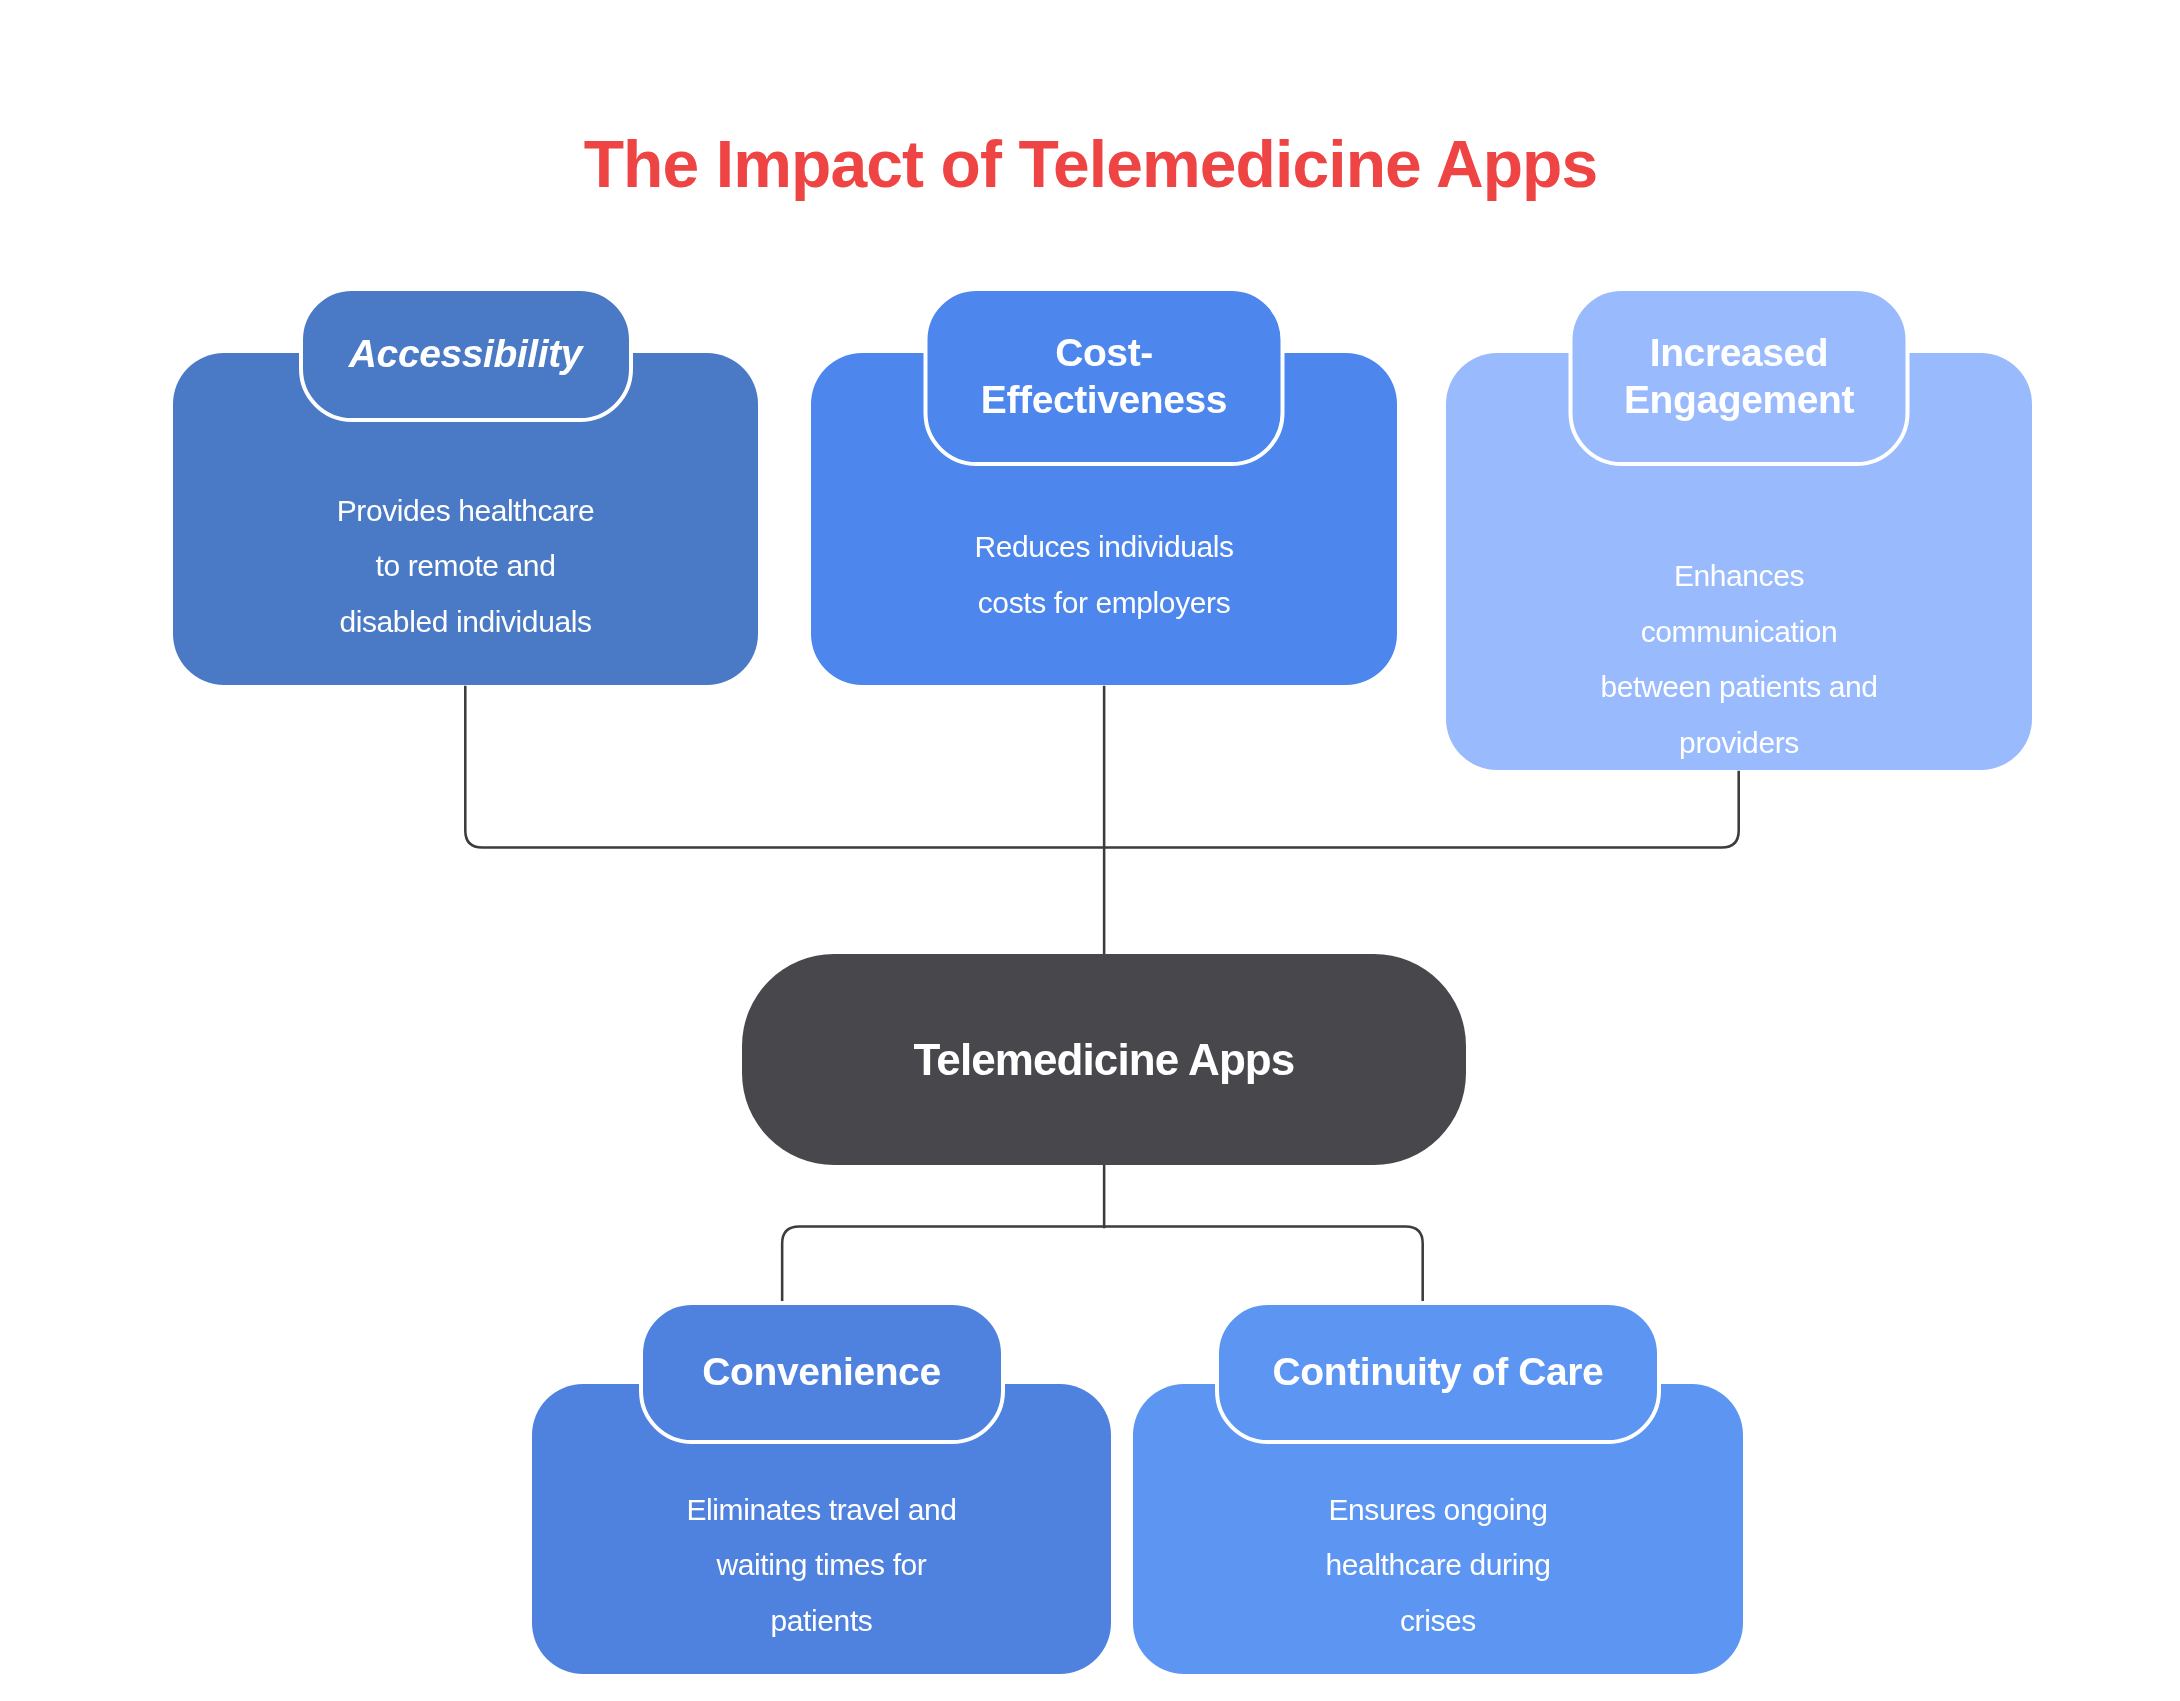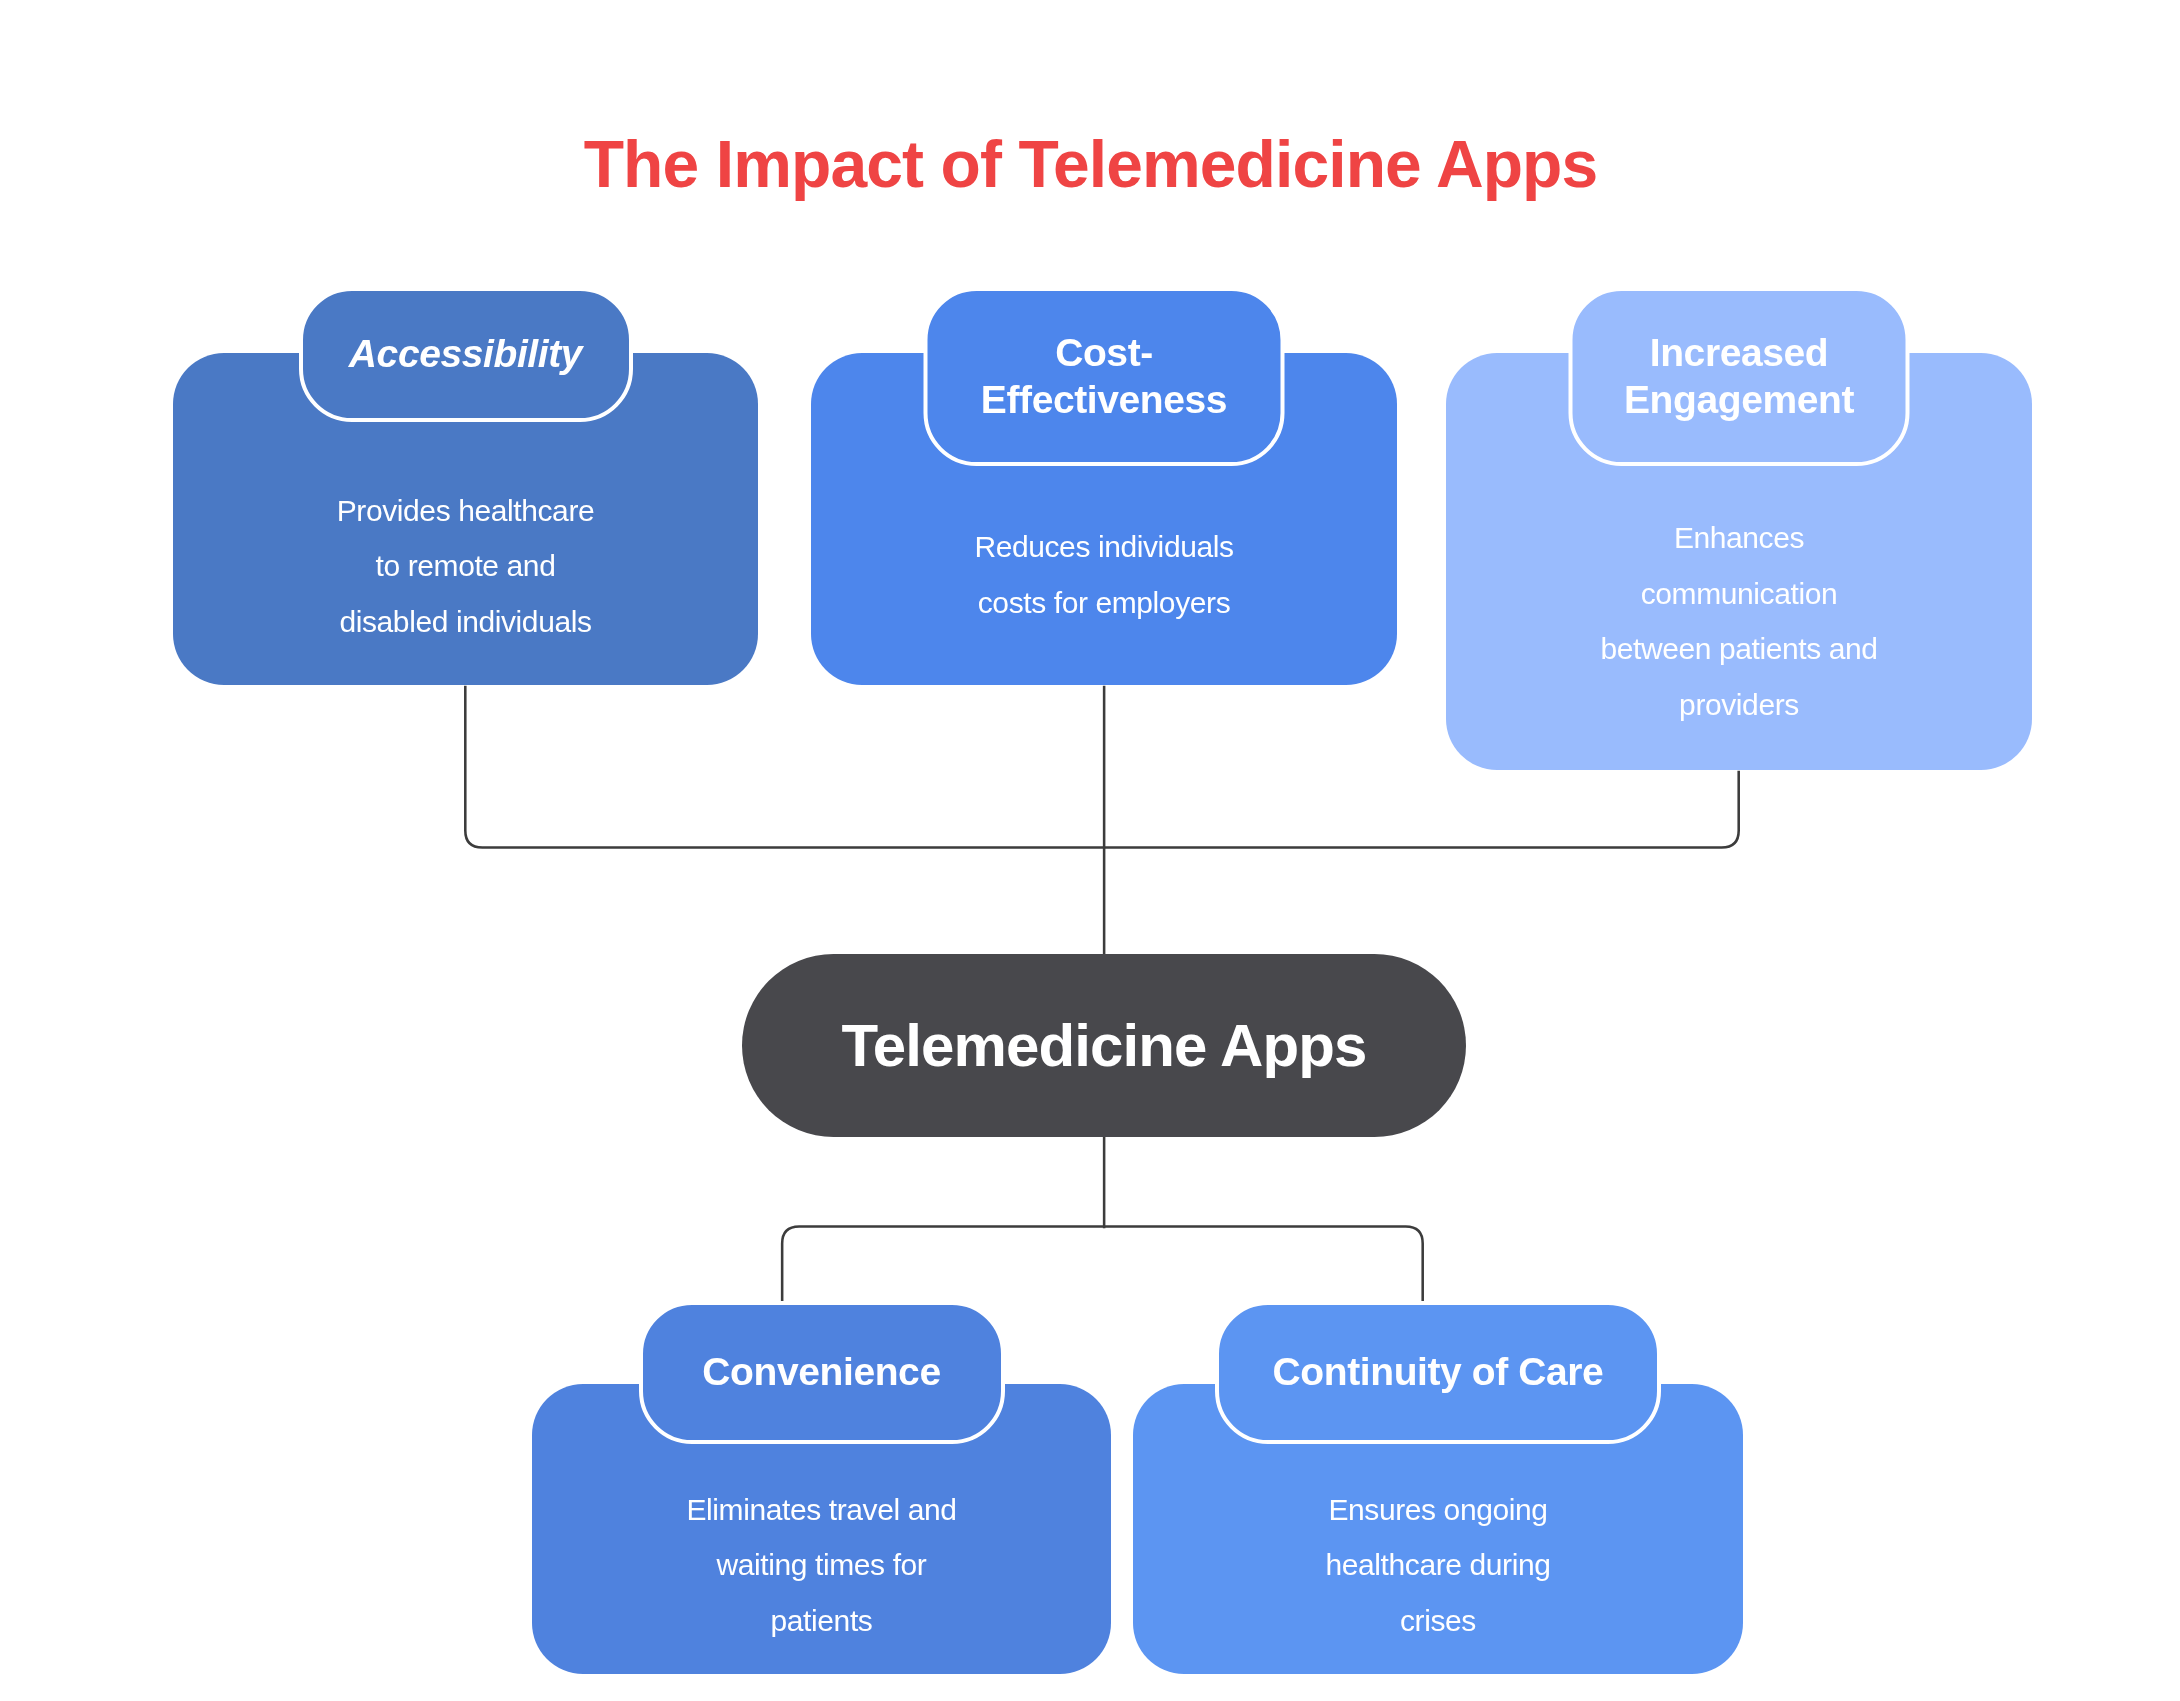--- a/index.html
+++ b/index.html
@@ -42,23 +42,23 @@
   .n3 { left:1446px; top:353px;  width:586px; height:417px; padding-top:119px; }
   .n3 .pill { top:-66px; width:341px; height:179px; }
 
   .n4 { left:492px;  top:1384px; width:579px; height:290px; padding-top:72px;margin-left:40px; }
   .n4 .pill { top:-83px; width:366px; height:143px; }
 
   .n5 { left:1133px; top:1384px; width:610px; height:290px; padding-top:72px; }
   .n5 .pill { top:-83px; width:446px; height:143px; }
 
   .center-pill {
-    position:absolute; left:742px; top:954px; width:724px; height:183px;
+    position:absolute; left:742px; top:954px; width:724px; height:211px;
     border-radius:92px; display:flex; align-items:center; justify-content:center;
-    color:#ffffff; font-size:60px; font-weight:bold; letter-spacing:-0.9px;
+    color:#ffffff; font-size:44px; font-weight:bold; letter-spacing:-0.9px;
   }
 </style>
 </head>
 <body>
 
 <div>
 
   <div class="title" style="color: #ef4444;">The Impact of Telemedicine Apps</div>
 
   <svg class="connectors" width="2181" height="1701" viewBox="0 0 2560 1997">
@@ -79,21 +79,21 @@
 
   <div class="node n2" style="background-color: rgb(77, 134, 236);">
     <div class="pill" style="background-color: rgb(77, 134, 236);">
       <span>Cost-
 Effectiveness</span>
     </div>
     <div class="desc">Reduces individuals
 costs for employers</div>
   </div>
 
-  <div class="node n3" style="background-color: rgb(153, 187, 253);">
+  <div class="node n3" style="background-color: rgb(153, 187, 253); align-items: flex-end;">
     <div class="pill" style="background-color: rgb(153, 187, 253);">
       <span>Increased
 Engagement</span>
     </div>
     <div class="desc">Enhances
 communication
 between patients and
 providers</div>
   </div>
 

